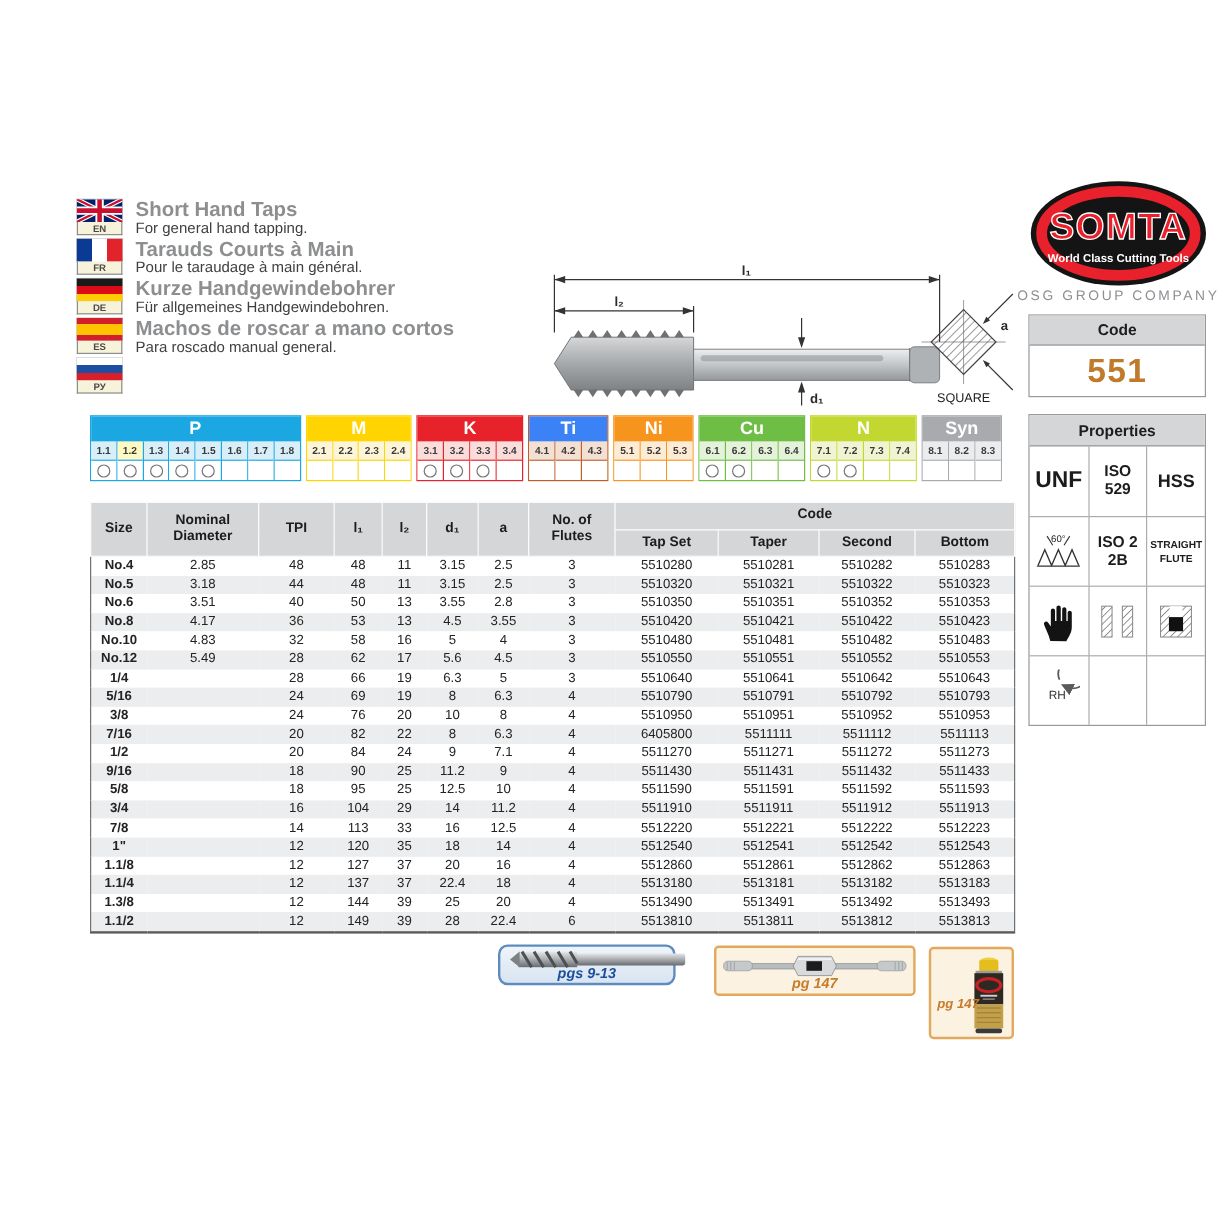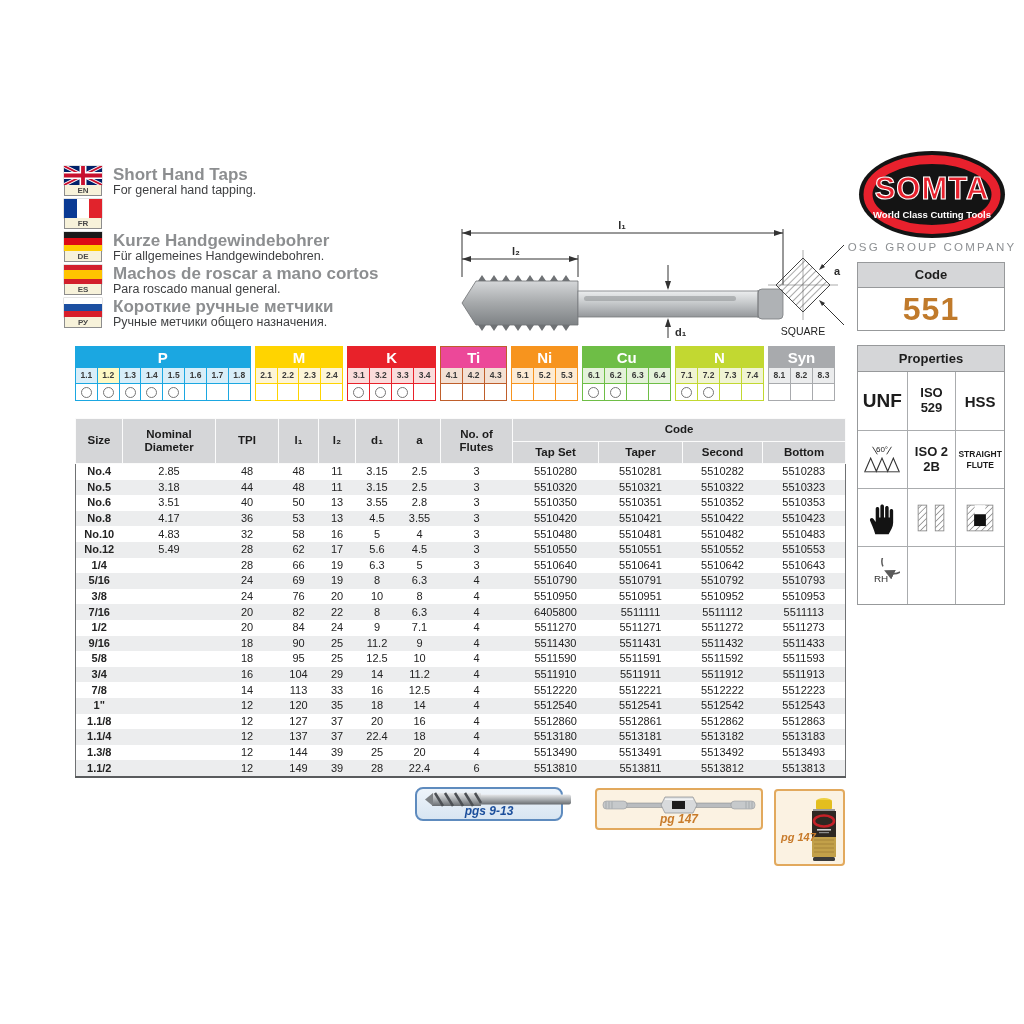--- a/index.html
+++ b/index.html
@@ -29,21 +29,21 @@
   
   .logo{left:857px;top:150px;width:150px;height:89px;}
   .logo svg{width:100%;height:100%;display:block;}
   .company{left:840px;top:241px;width:184px;text-align:center;font-size:11.5px;letter-spacing:2.2px;color:#8d9093;}
 
   
   .side-box{border:1px solid #97999b;background:#fff;box-sizing:border-box;}
   .side-box-header{background:#d5d6d8;border-bottom:1px solid #97999b;font-weight:bold;font-size:13px;color:#1d1d1d;text-align:center;}
   .code-box{left:857px;top:262px;width:148px;}
   .code-box .side-box-header{height:24px;line-height:24px;}
-  .code-value{height:42px;line-height:42px;text-align:center;font-size:32px;font-weight:bold;color:#c07a2b;letter-spacing:1px;}
+  .code-value{height:42px;line-height:42px;text-align:center;font-size:28px;font-weight:bold;color:#c07a2b;letter-spacing:1px;}
   .prop-box{left:857px;top:345px;width:148px;}
   .prop-box .side-box-header{height:25px;line-height:25px;}
   .prop-grid{display:grid;grid-template-columns:repeat(3,1fr);grid-auto-rows:58px;}
   .prop-cell{border-left:1px solid #aaacae;border-top:1px solid #aaacae;display:flex;align-items:center;justify-content:center;text-align:center;font-weight:bold;color:#1c1c1c;overflow:hidden;}
   .prop-cell:nth-child(3n+1){border-left:none;}
   .prop-cell:nth-child(-n+3){border-top:none;}
   .p-unf{font-size:19px;}
   .p-iso{font-size:13px;line-height:1.15;}
   .p-hss{font-size:15px;}
   .p-small{font-size:8.5px;line-height:1.25;}
@@ -104,20 +104,24 @@
     <div class="lang-text">
       <div class="lang-title">Short Hand Taps</div>
       <div class="lang-sub">For general hand tapping.</div>
     </div>
   </div>
   <div class="lang-block">
     <div class="flag-col">
       <span class="flag flag-fr"></span>
       <span class="flag-label">FR</span>
     </div>
+    <div class="lang-text">
+      <div class="lang-title">Tarauds Courts à Main</div>
+      <div class="lang-sub">Pour le taraudage à main général.</div>
+    </div>
   </div>
   <div class="lang-block">
     <div class="flag-col">
       <span class="flag flag-de"></span>
       <span class="flag-label">DE</span>
     </div>
     <div class="lang-text">
       <div class="lang-title">Kurze Handgewindebohrer</div>
       <div class="lang-sub">Für allgemeines Handgewindebohren.</div>
     </div>
@@ -129,24 +133,20 @@
     </div>
     <div class="lang-text">
       <div class="lang-title">Machos de roscar a mano cortos</div>
       <div class="lang-sub">Para roscado manual general.</div>
     </div>
   </div>
   <div class="lang-block">
     <div class="flag-col">
       <span class="flag flag-ru"></span>
       <span class="flag-label">РУ</span>
-    </div>
-    <div class="lang-text">
-      <div class="lang-title">Короткие ручные метчики</div>
-      <div class="lang-sub">Ручные метчики общего назначения.</div>
     </div>
   </div>
 </div>
 
 <div class="abs tap-diagram">
   <svg viewBox="0 0 398 121">
     <defs>
       <linearGradient id="shankG" x1="0" y1="0" x2="0" y2="1">
         <stop offset="0" stop-color="#eceeef"></stop>
           <stop offset=".45" stop-color="#c7cacc"></stop>
@@ -380,21 +380,21 @@
             <span class="circle"></span>
           </div>
         </div>
         <div class="mat-cell" style="border-left-color: rgb(232, 34, 42);">
           <div class="mat-num" style="background: rgb(250, 220, 219);">3.4</div>
           <div class="mat-circ" style="border-top-color: rgb(232, 34, 42);"></div>
         </div>
       </div>
     </div>
     <div class="mat-group" style="border-color: rgb(191, 94, 43); flex-grow: 3;">
-      <div class="mat-header" style="background: #ec4899;">Ti</div>
+      <div class="mat-header" style="background: #3b82f6;">Ti</div>
       <div class="mat-cells">
         <div class="mat-cell" style="border-left-color: rgb(191, 94, 43);">
           <div class="mat-num" style="background: rgb(243, 224, 211);">4.1</div>
           <div class="mat-circ" style="border-top-color: rgb(191, 94, 43);"></div>
         </div>
         <div class="mat-cell" style="border-left-color: rgb(191, 94, 43);">
           <div class="mat-num" style="background: rgb(243, 224, 211);">4.2</div>
           <div class="mat-circ" style="border-top-color: rgb(191, 94, 43);"></div>
         </div>
         <div class="mat-cell" style="border-left-color: rgb(191, 94, 43);">

